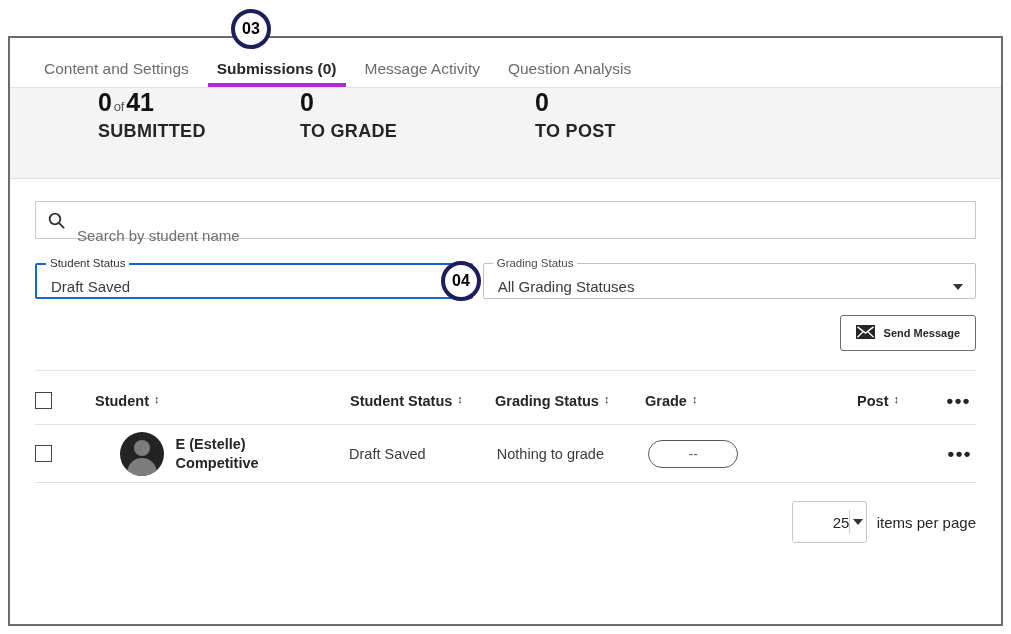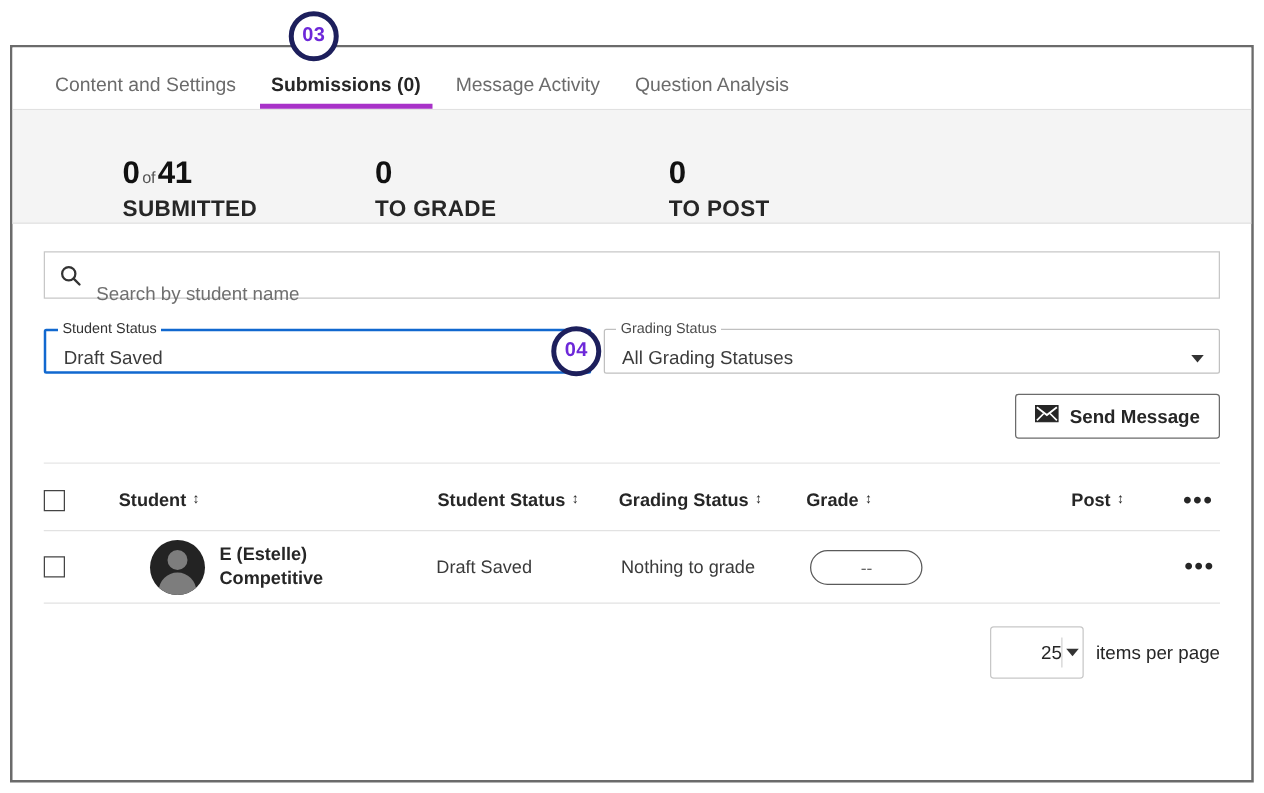--- a/index.html
+++ b/index.html
@@ -61,21 +61,21 @@
     background: #a832c8;
   }
 
   
   .stats {
     background: #f4f4f4;
     border-top: 1px solid #e1e1e1;
     border-bottom: 1px solid #e1e1e1;
     height: 92px;
     display: flex;
-    align-items: flex-end;
+    align-items: flex-start;
     box-sizing: border-box;
   }
   .stat {
     box-sizing: border-box;
   }
   .stat.submitted { width: 290px; padding-left: 88px; }
   .stat.tograde   { width: 235px; }
   .stat.topost    { width: 235px; }
   .stat-num {
     font-size: 25px;
@@ -189,21 +189,21 @@
   .send-btn {
     border: 1px solid #6b6b6b;
     border-radius: 3px;
     background: #ffffff;
     height: 36px;
     padding: 0 15px;
     display: flex;
     align-items: center;
     gap: 9px;
     font-family: "Liberation Sans", sans-serif;
-    font-size: 15px;
+    font-size: 11px;
     font-weight: bold;
     color: #262626;
     cursor: pointer;
   }
 
   .hr-full {
     border-top: 1px solid #e6e6e6;
     margin-top: 19px;
   }
 
@@ -378,21 +378,21 @@
     width: 40px;
     height: 40px;
     border-radius: 50%;
     background: #ffffff;
     border: 4px solid #1d1f5c;
     display: flex;
     align-items: center;
     justify-content: center;
     font-size: 16px;
     font-weight: bold;
-    color: #6d28d9;
+    color: #000000;
     box-sizing: border-box;
     z-index: 40;
     letter-spacing: 0.2px;
   }
   #badge03 { left: 231px; top: 9px; }
   #badge04 { left: 441px; top: 261px; }
 </style>
 </head>
 <body>
 

